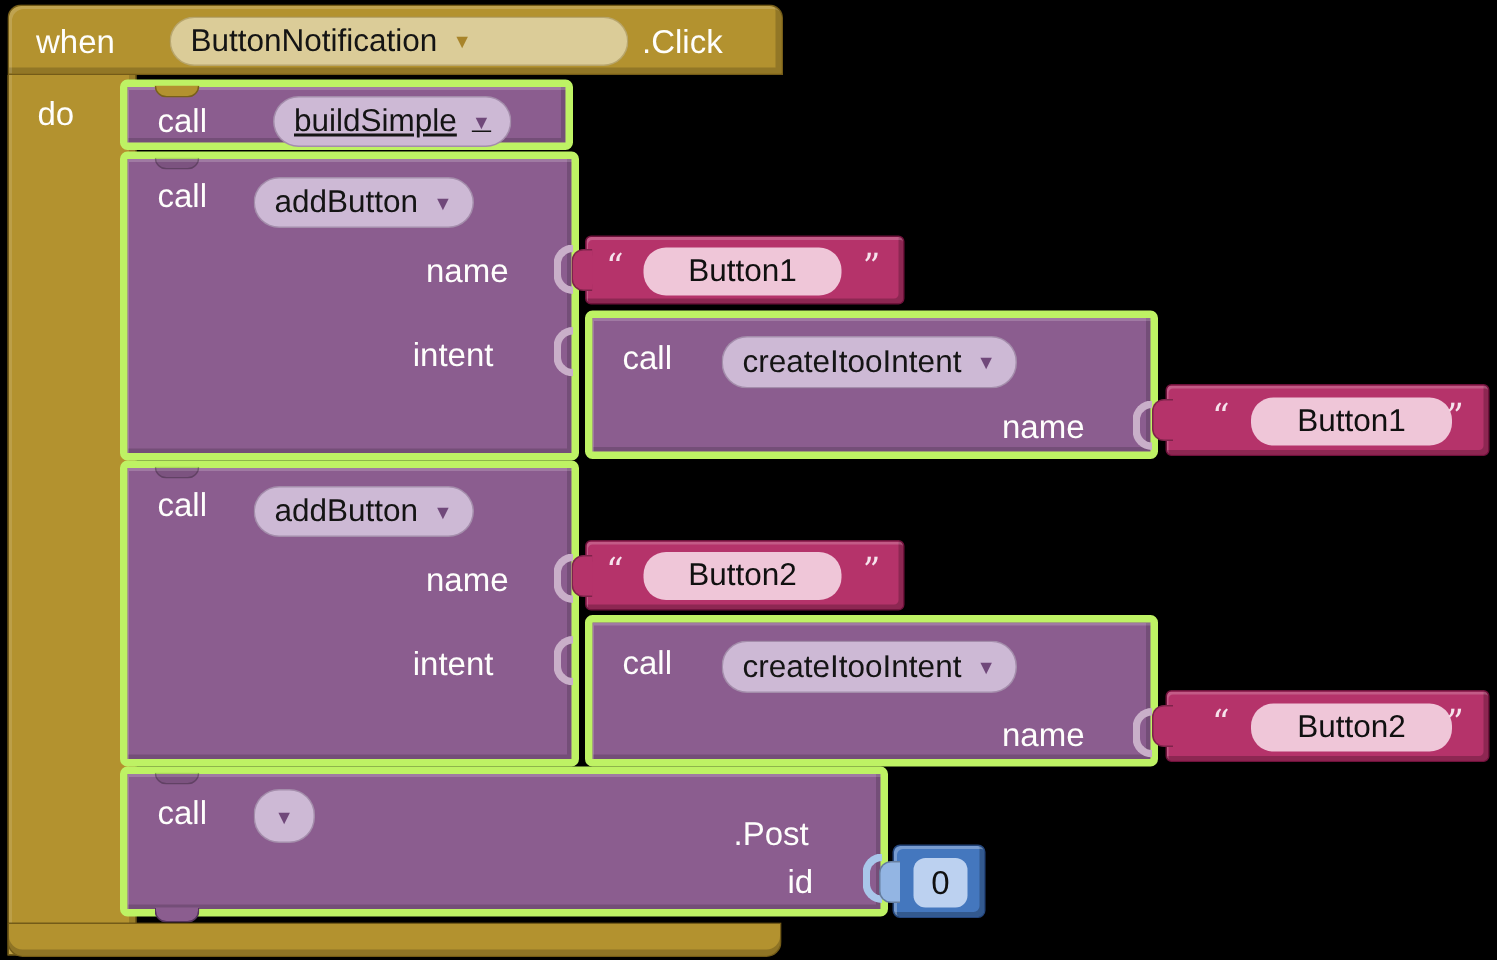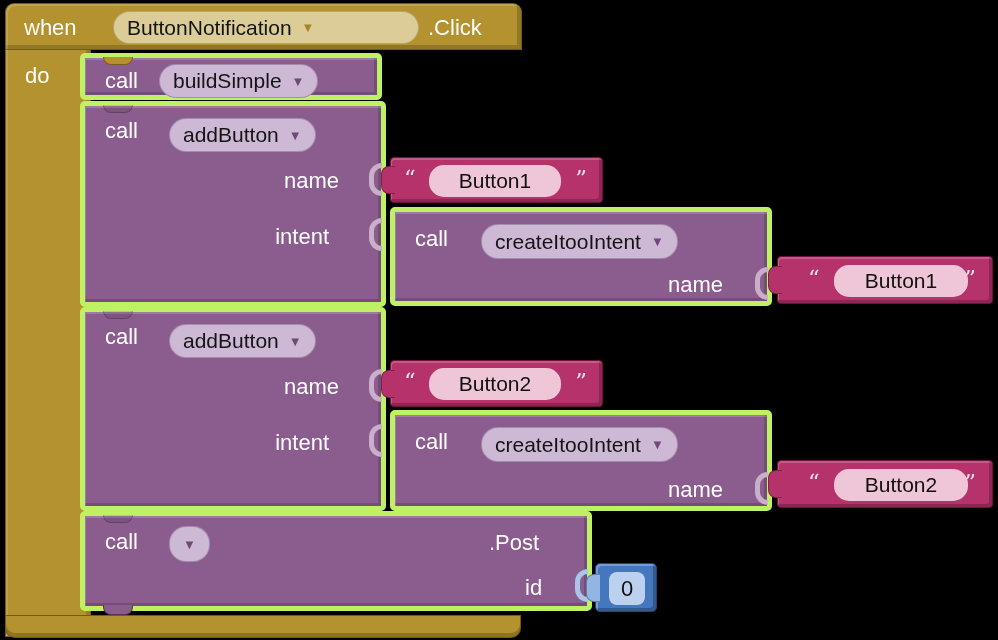--- a/index.html
+++ b/index.html
@@ -127,21 +127,21 @@
 
   <div class="block gold gold-left" style="left:5px;top:50px;width:86px;height:587px;">
     <span class="kw" style="left:19px;top:13px;">do</span>
   </div>
 
   <div class="block gold gold-bottom" style="left:5px;top:615px;width:516px;height:23px;"></div>
 
   <div class="block purple" style="left:80px;top:53px;width:302px;height:47px;">
     <div class="notch notch-gold"></div>
     <span class="kw" style="left:20px;top:10px;">call</span>
-    <div class="dd dd-purple" style="left:74px;top:6px;height:34px;">
+    <div class="dd dd-purple" style="left:97px;top:6px;height:34px;text-decoration:underline;">
       <span>buildSimple</span>
       <span class="arrow">▼</span>
     </div>
   </div>
 
   <div class="block purple" style="left:80px;top:101px;width:306px;height:206px;">
     <div class="notch notch-seam"></div>
     <span class="kw" style="left:20px;top:12px;">call</span>
     <div class="dd dd-purple" style="left:84px;top:12px;height:34px;">
       <span>addButton</span>
@@ -209,21 +209,21 @@
     <div class="tfield" style="left:56px;top:8px;width:134px;height:32px;">Button2</div>
     <span class="qt" style="right:16px;top:8px;">”</span>
   </div>
 
   <div class="block purple" style="left:80px;top:511px;width:512px;height:100px;">
     <div class="notch notch-seam"></div>
     <span class="kw" style="left:20px;top:13px;">call</span>
     <div class="dd dd-purple" style="left:84px;top:10px;height:36px;">
       <span class="arrow">▼</span>
     </div>
-    <span class="kw" style="left:404px;top:14px;">.Post</span>
+    <span class="kw" style="left:404px;top:27px;">.Post</span>
     <span class="kw" style="left:440px;top:59px;">id</span>
     <div class="socket socket-blue" style="right:-1px;top:53px;"></div>
     <div class="tab-bottom"></div>
   </div>
 
   <div class="block blue val" style="left:595px;top:563px;width:62px;height:49px;">
     <div class="nfield" style="left:13px;top:8px;width:36px;height:33px;">0</div>
   </div>
 
 </div>

